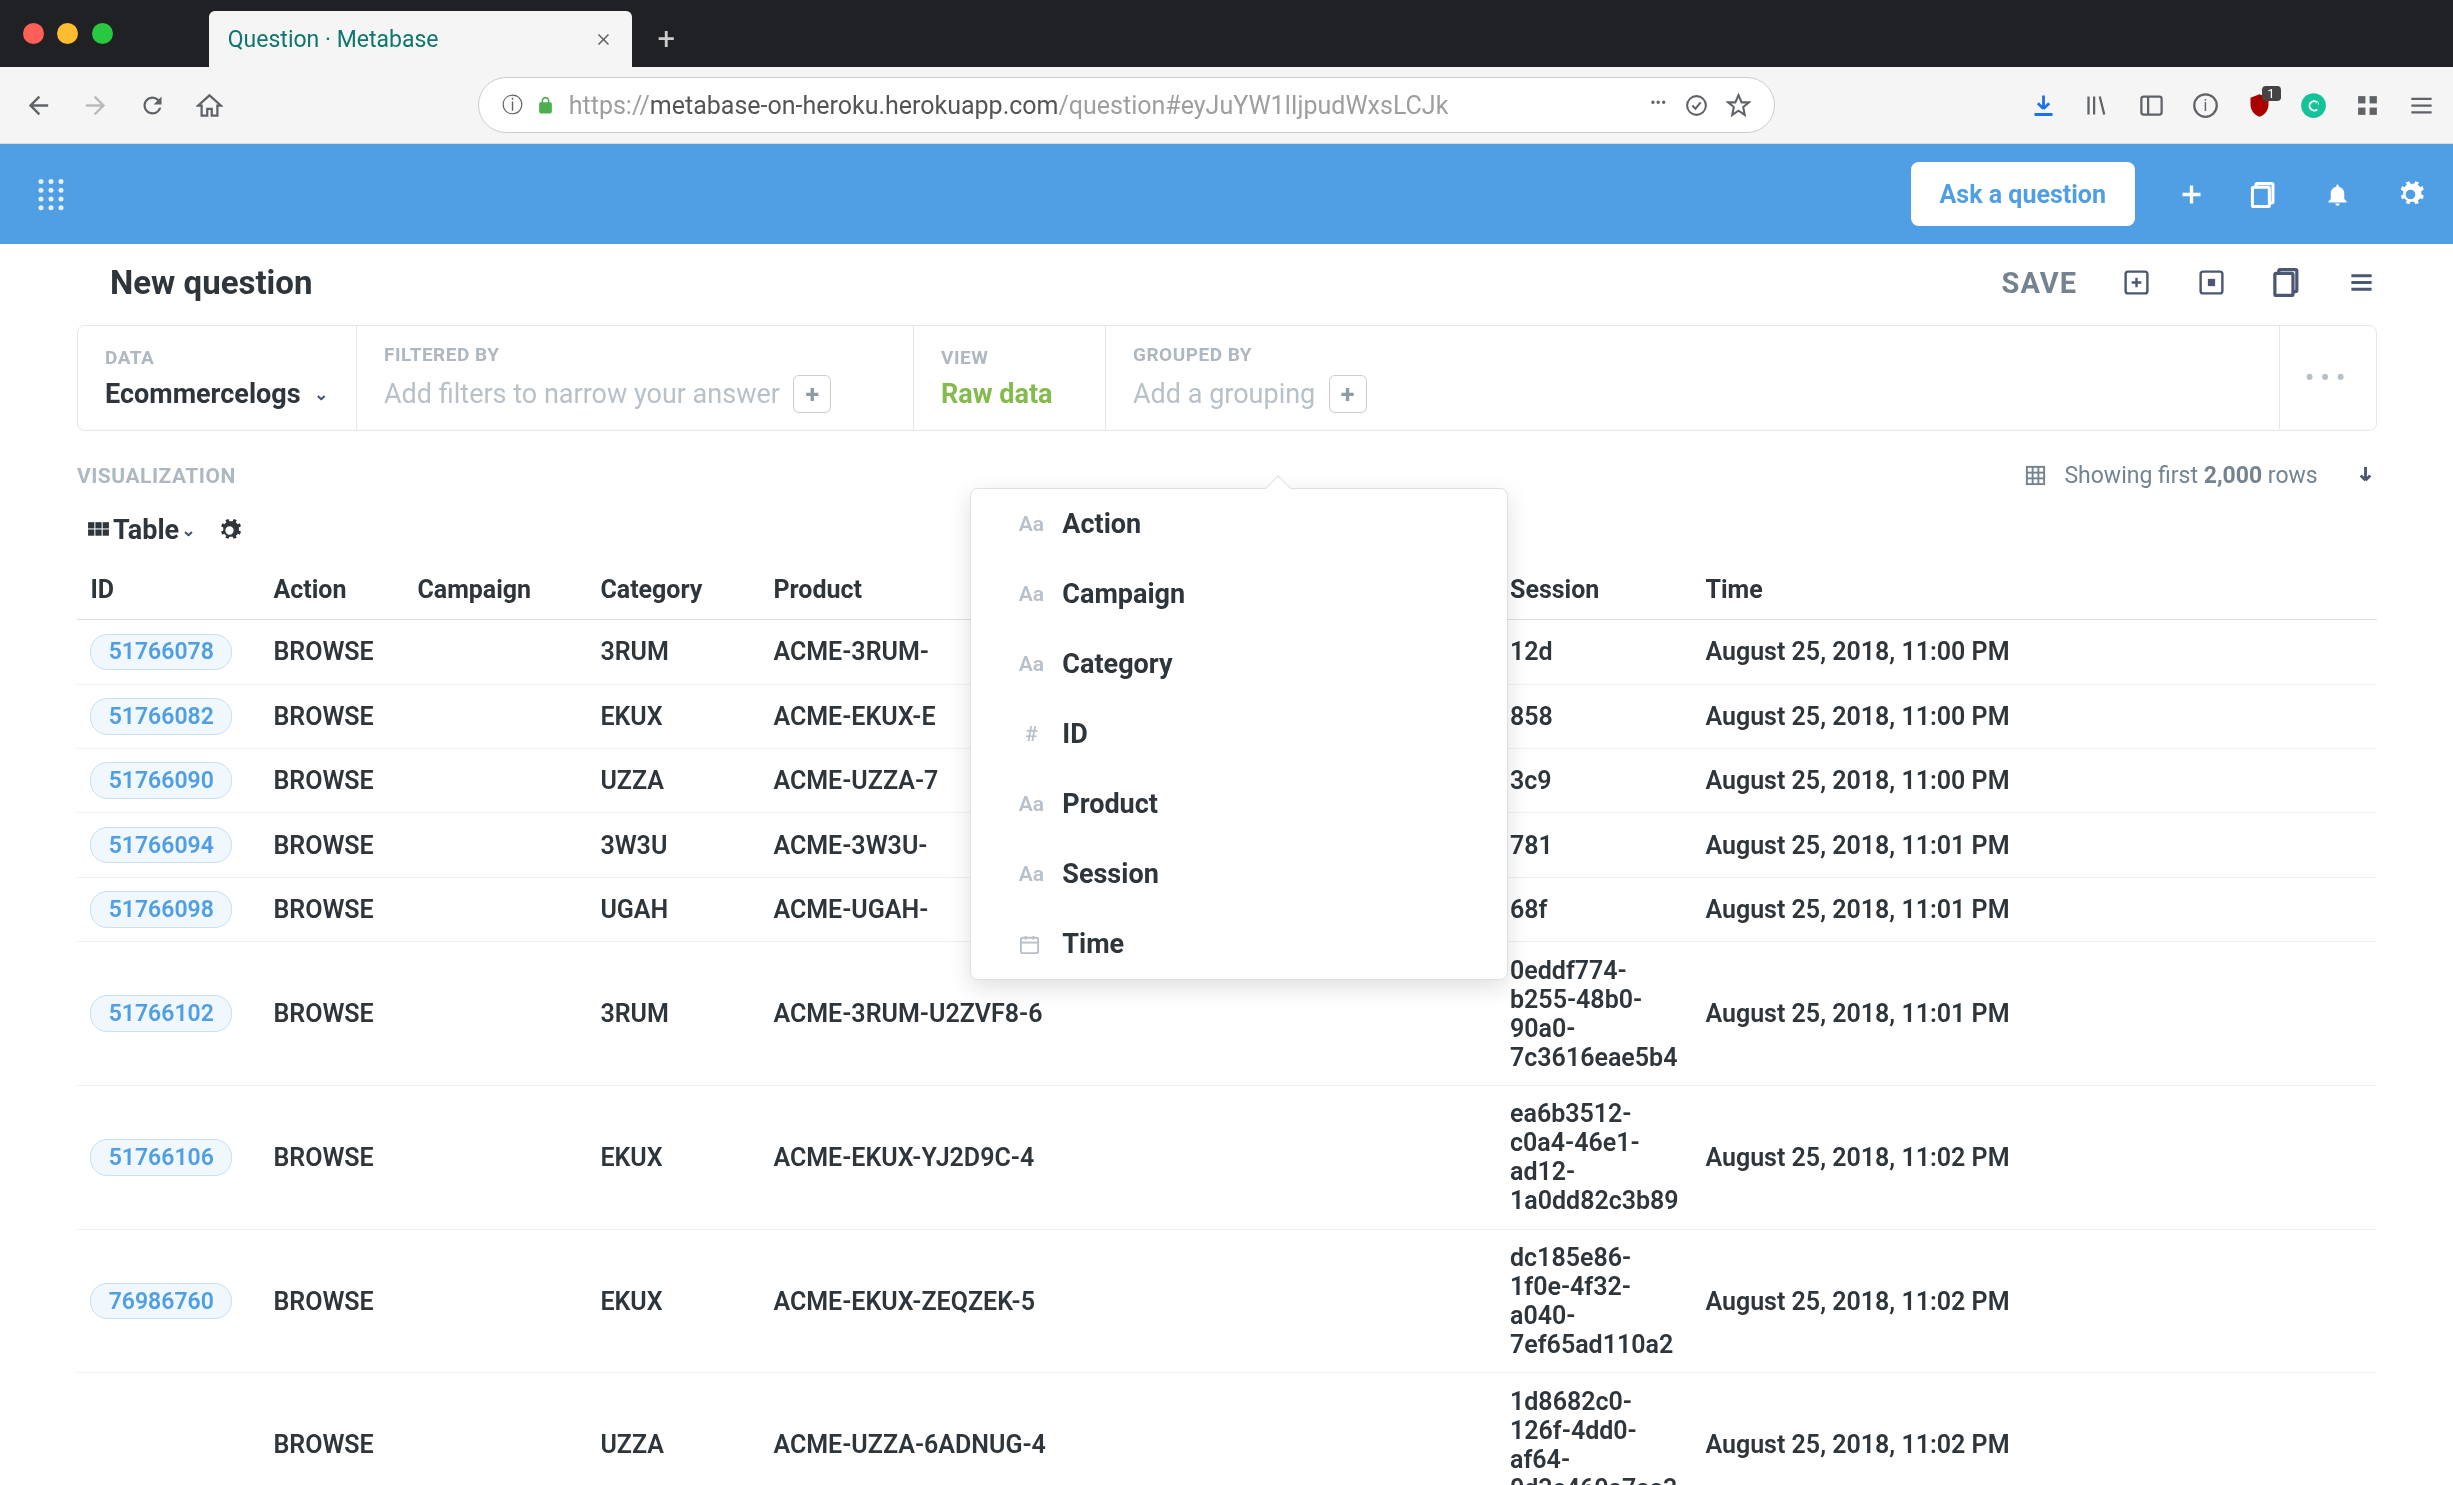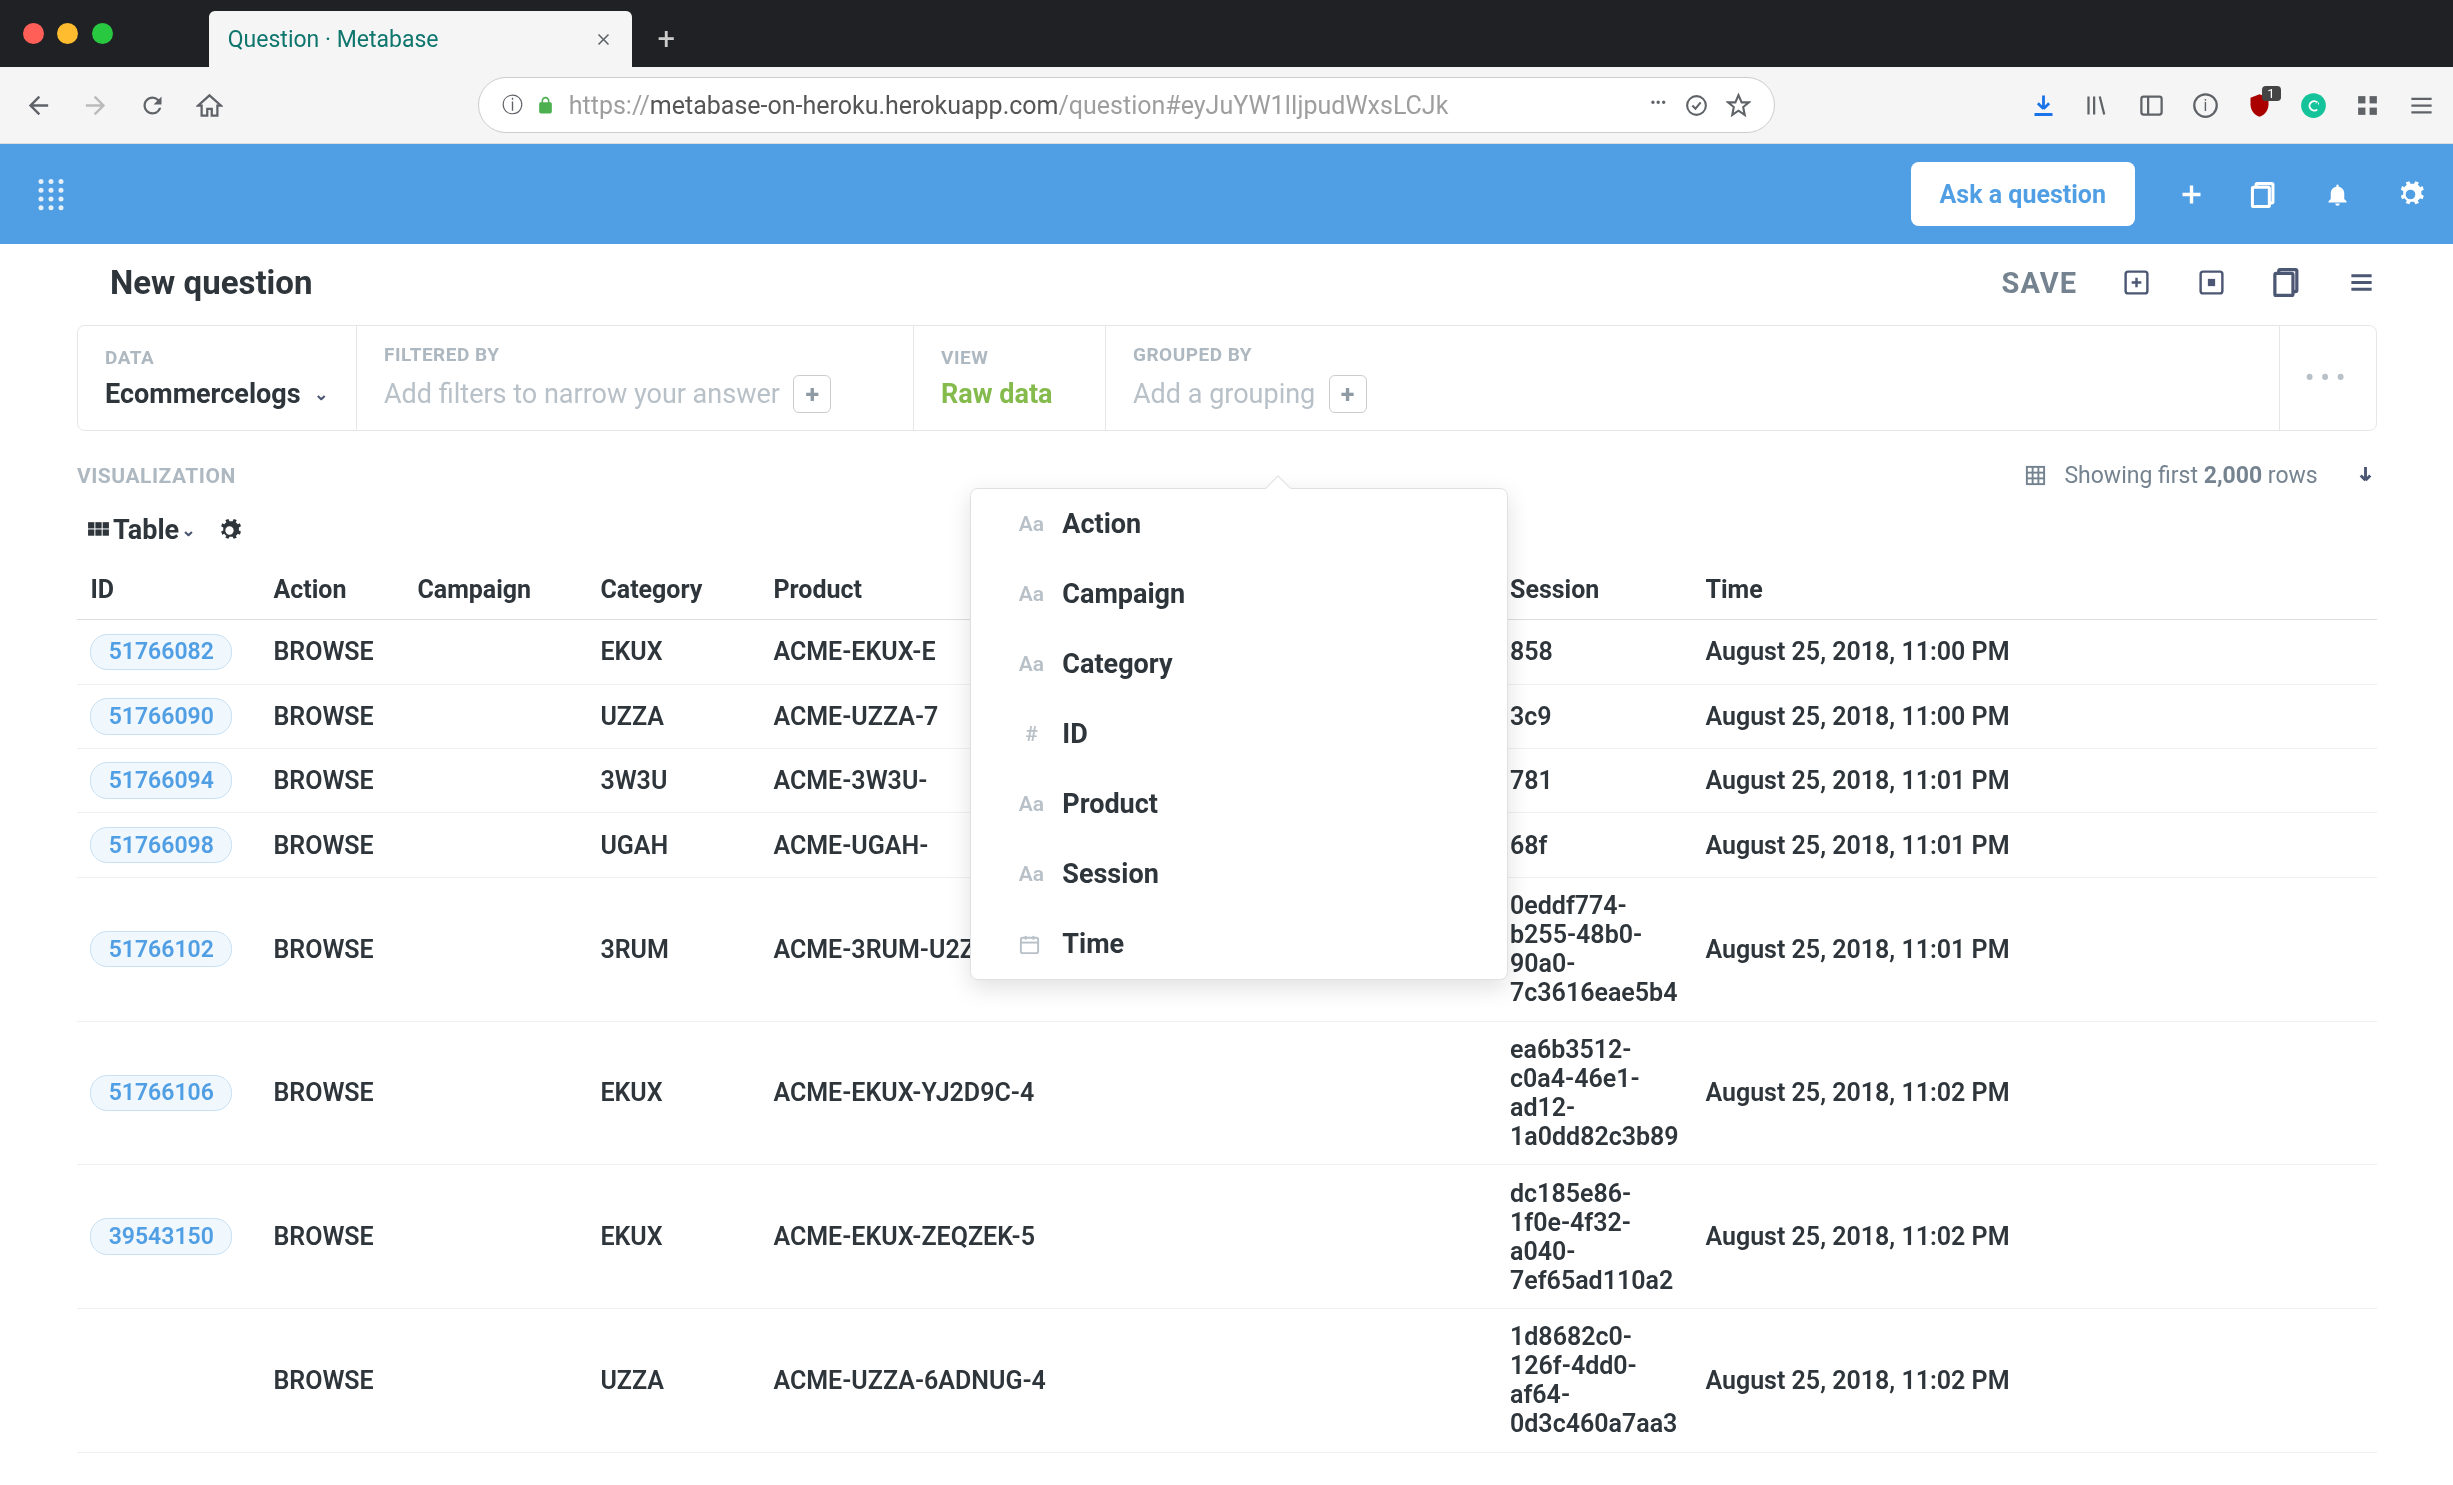--- a/index.html
+++ b/index.html
@@ -365,20 +365,29 @@
         <th class="col-action">Action</th>
         <th class="col-campaign">Campaign</th>
         <th class="col-category">Category</th>
         <th class="col-product">Product</th>
         <th class="col-session" style="padding-left:423px">Session</th>
         <th class="col-time">Time</th>
       </tr>
     </thead>
     <tbody id="table-body">
         <tr>
+    <td><span class="id-pill">51766078</span></td>
+    <td>BROWSE</td>
+    <td></td>
+    <td>3RUM</td>
+    <td>ACME-3RUM-</td>
+    <td style="padding-left:423px">12d</td>
+    <td>August 25, 2018, 11:00 PM</td>
+        </tr>
+        <tr>
     <td><span class="id-pill">51766082</span></td>
     <td>BROWSE</td>
     <td></td>
     <td>EKUX</td>
     <td>ACME-EKUX-E</td>
     <td style="padding-left:423px">858</td>
     <td>August 25, 2018, 11:00 PM</td>
         </tr>
         <tr>
     <td><span class="id-pill">51766090</span></td>
@@ -419,21 +428,21 @@
         <tr>
     <td><span class="id-pill">51766106</span></td>
     <td>BROWSE</td>
     <td></td>
     <td>EKUX</td>
     <td>ACME-EKUX-YJ2D9C-4</td>
     <td style="padding-left:423px">ea6b3512-c0a4-46e1-ad12-1a0dd82c3b89</td>
     <td>August 25, 2018, 11:02 PM</td>
         </tr>
         <tr>
-    <td><span class="id-pill">39543150</span></td>
+    <td><span class="id-pill">76986760</span></td>
     <td>BROWSE</td>
     <td></td>
     <td>EKUX</td>
     <td>ACME-EKUX-ZEQZEK-5</td>
     <td style="padding-left:423px">dc185e86-1f0e-4f32-a040-7ef65ad110a2</td>
     <td>August 25, 2018, 11:02 PM</td>
         </tr>
         <tr>
     <td></td>
     <td>BROWSE</td>

